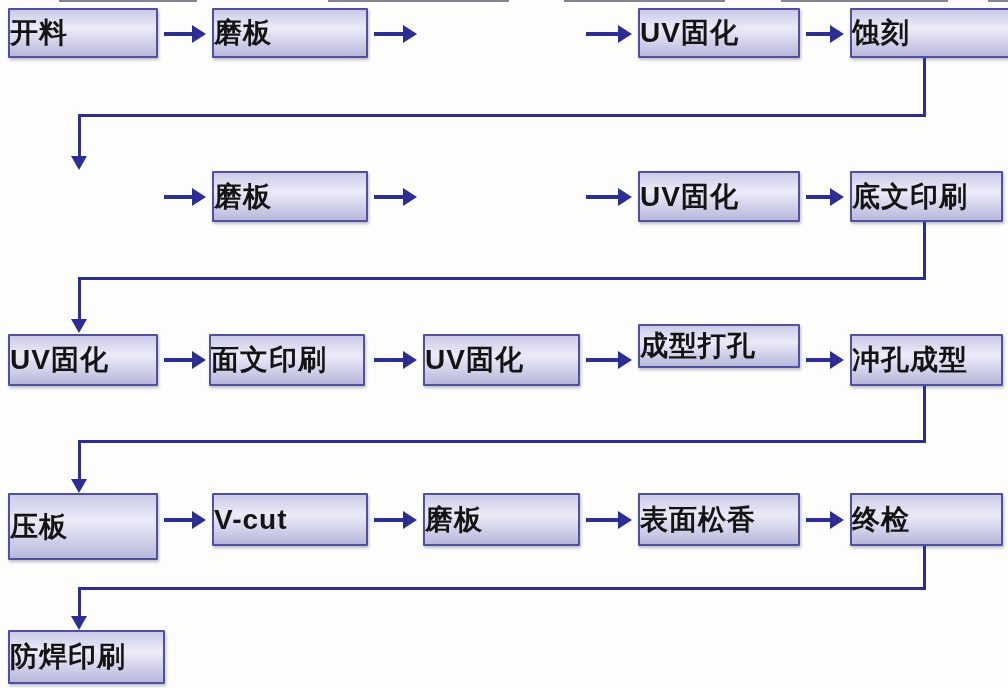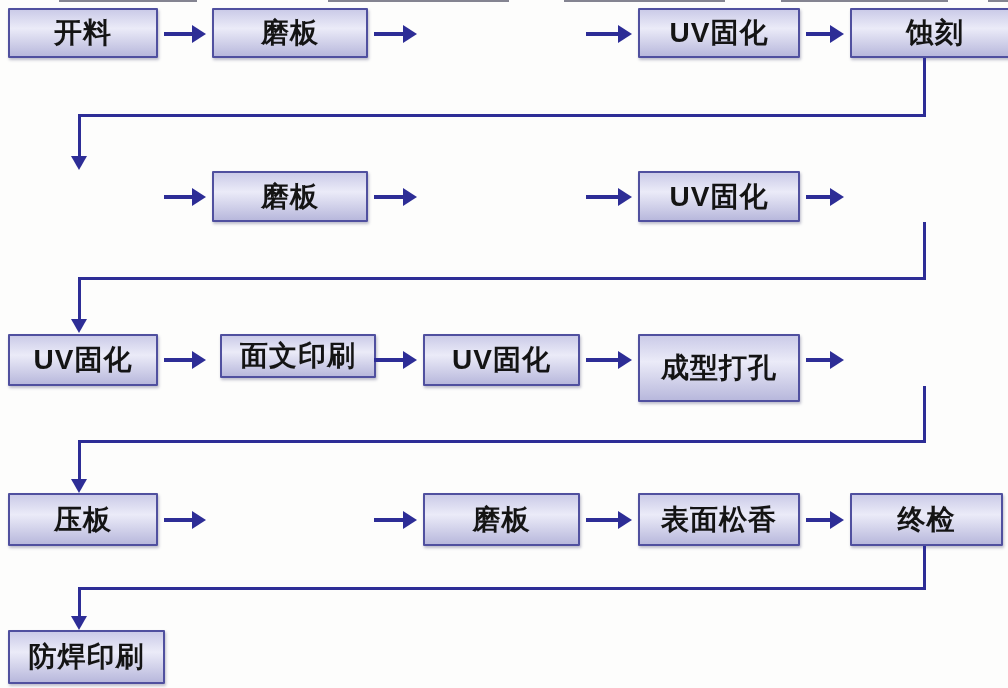--- a/index.html
+++ b/index.html
@@ -16,21 +16,20 @@
     box-sizing: border-box;
     border: 2px solid var(--box-border, #50509f);
     background: linear-gradient(180deg,
       var(--box-fill-top, #cbcbe8) 0%,
       var(--box-fill-mid, #ebebf8) 40%,
       var(--box-fill-bottom, #b8b8dc) 100%);
     border-radius: 1px;
     box-shadow: 1px 2px 3px rgba(40,40,90,0.30);
     display: flex;
     align-items: center;
-    justify-content: center;
   }
   .box span {
     font-size: 28px;
     font-weight: 600;
     color: var(--text, #141414);
     letter-spacing: 1px;
     white-space: nowrap;
     line-height: 1;
   }
   
@@ -121,20 +120,23 @@
     <div class="vline" style="left:78px;top:114px;height:44px"></div>
     <div class="dhead" style="left:71px;top:156px"></div>
   </div>
 
   <div class="box" style="left:212px;top:171px;width:156px;height:51px">
       <span>磨板</span>
     </div>
   <div class="box" style="left:638px;top:171px;width:162px;height:51px">
       <span>UV固化</span>
     </div>
+  <div class="box" style="left:850px;top:171px;width:153px;height:51px">
+      <span>底文印刷</span>
+    </div>
 
   <div class="harrow" style="left:164px;top:187px;width:42px">
       <i class="shaft"></i>
       <i class="head"></i>
     </div>
   <div class="harrow" style="left:374px;top:187px;width:43px">
       <i class="shaft"></i>
       <i class="head"></i>
     </div>
   <div class="harrow" style="left:586px;top:187px;width:46px">
@@ -149,28 +151,31 @@
   <div>
     <div class="vline" style="left:923px;top:222px;height:58px"></div>
     <div class="hline" style="left:78px;top:277px;width:848px"></div>
     <div class="vline" style="left:78px;top:277px;height:44px"></div>
     <div class="dhead" style="left:71px;top:319px"></div>
   </div>
 
   <div class="box" style="left:8px;top:334px;width:150px;height:52px">
       <span>UV固化</span>
     </div>
-  <div class="box" style="left:220px;top:334px;width:156px;height:44px">
+  <div class="box" style="left:209px;top:334px;width:156px;height:52px">
       <span>面文印刷</span>
     </div>
   <div class="box" style="left:423px;top:334px;width:157px;height:52px">
       <span>UV固化</span>
     </div>
-  <div class="box" style="left:638px;top:334px;width:162px;height:68px">
+  <div class="box" style="left:638px;top:324px;width:162px;height:44px">
       <span>成型打孔</span>
+    </div>
+  <div class="box" style="left:850px;top:334px;width:153px;height:52px">
+      <span>冲孔成型</span>
     </div>
 
   <div class="harrow" style="left:164px;top:350px;width:42px">
       <i class="shaft"></i>
       <i class="head"></i>
     </div>
   <div class="harrow" style="left:374px;top:350px;width:43px">
       <i class="shaft"></i>
       <i class="head"></i>
     </div>
@@ -183,22 +188,25 @@
       <i class="head"></i>
     </div>
 
   <div>
     <div class="vline" style="left:923px;top:386px;height:57px"></div>
     <div class="hline" style="left:78px;top:440px;width:848px"></div>
     <div class="vline" style="left:78px;top:440px;height:40px"></div>
     <div class="dhead" style="left:71px;top:479px"></div>
   </div>
 
-  <div class="box" style="left:8px;top:493px;width:150px;height:53px">
+  <div class="box" style="left:8px;top:493px;width:150px;height:67px">
       <span>压板</span>
+    </div>
+  <div class="box" style="left:212px;top:493px;width:156px;height:53px">
+      <span>V-cut</span>
     </div>
   <div class="box" style="left:423px;top:493px;width:157px;height:53px">
       <span>磨板</span>
     </div>
   <div class="box" style="left:638px;top:493px;width:162px;height:53px">
       <span>表面松香</span>
     </div>
   <div class="box" style="left:850px;top:493px;width:153px;height:53px">
       <span>终检</span>
     </div>

